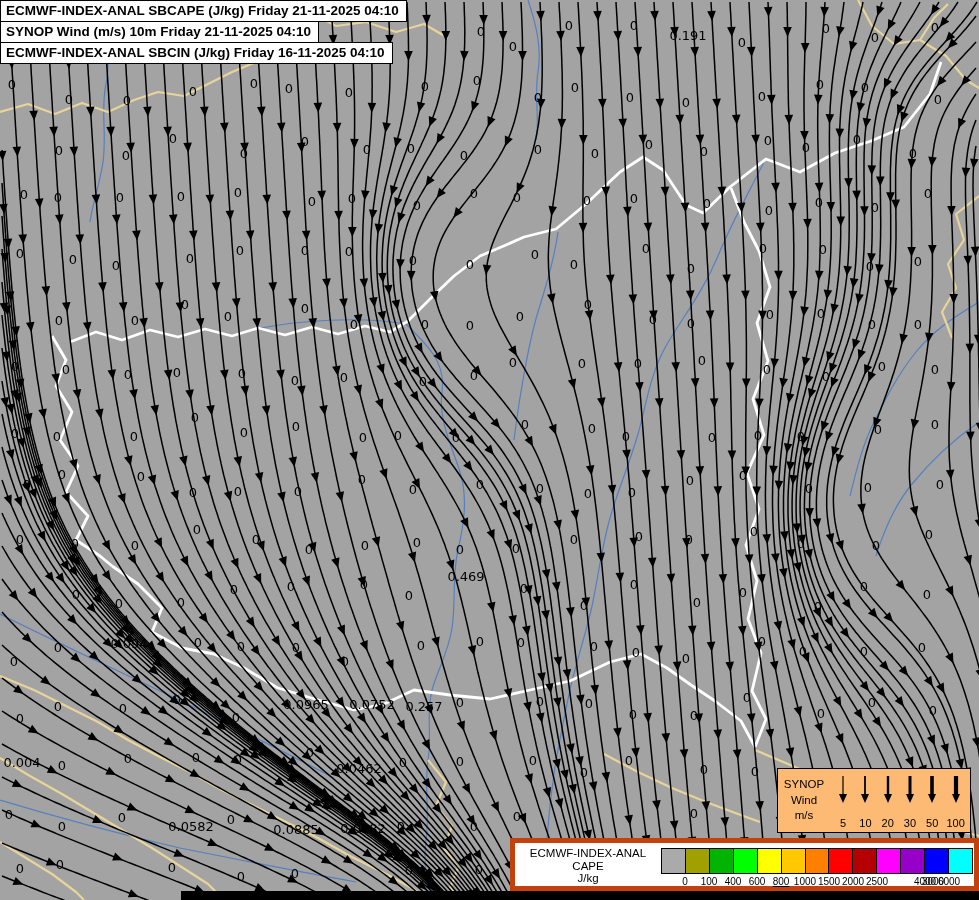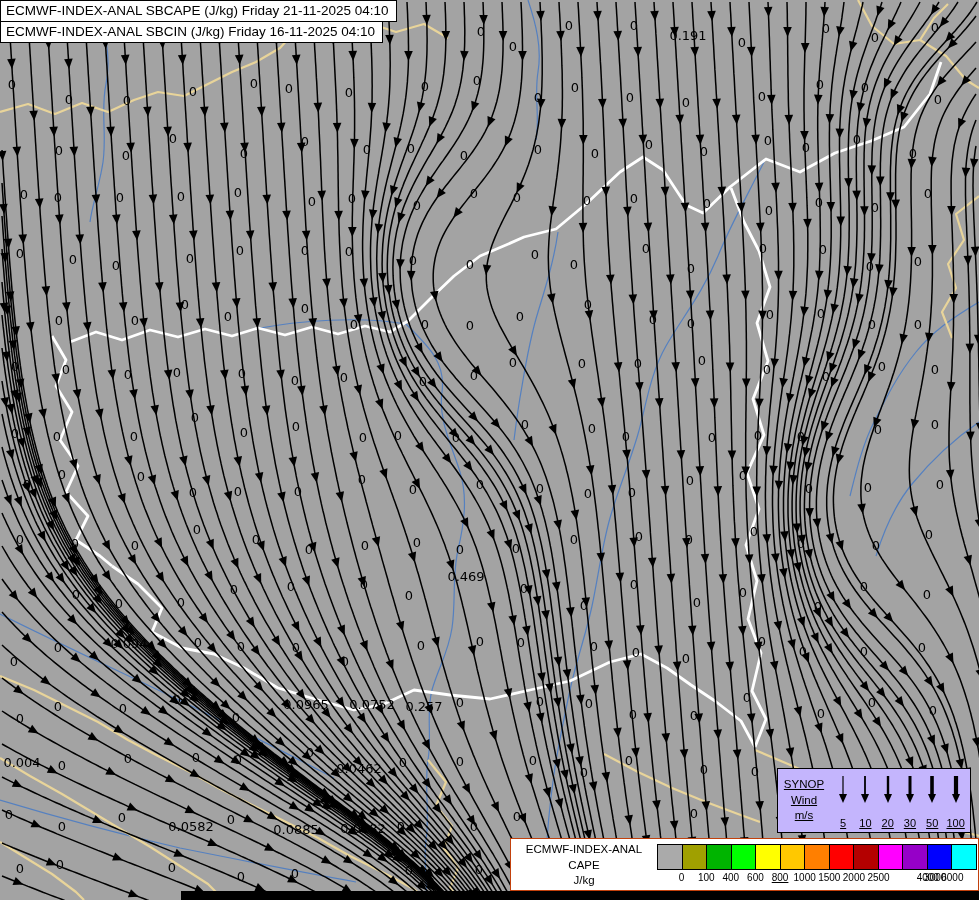--- a/index.html
+++ b/index.html
@@ -7,40 +7,40 @@
   .stage {
     position:relative; width:979px; height:900px; overflow:hidden;
     font-family:"Liberation Sans","DejaVu Sans",sans-serif;
     background:#a3a3a3;
   }
   #map { position:absolute; left:0; top:0; }
 
   .titlebox { position:absolute; top:0; left:0; z-index:5; }
   .tline {
     display:table; background:#ffffff; border:1px solid #000;
-    padding:2px 7px 3px 5px; font-size:13.5px; font-weight:normal;
+    padding:2px 7px 3px 5px; font-size:13.5px; font-weight:bold;
     color:#000; white-space:nowrap; margin-top:-1px;
   }
   .tline:first-child { margin-top:0; }
 
   .windlegend {
     position:absolute; right:8px; bottom:67px; width:194px; height:65px;
-    background:#c4b5fd; border:1px solid #000; display:flex; color:#000; z-index:5;text-decoration:underline;
+    background:#fdba74; border:1px solid #000; display:flex; color:#000; z-index:5;
   }
   .wl-left {
     width:52px; display:flex; flex-direction:column; justify-content:center;
     align-items:center; font-size:11.5px; line-height:1.35;
   }
   .wl-cols { flex:1; display:flex; justify-content:space-around; align-items:stretch; padding:5px 2px 3px; }
   .wl-col { display:flex; flex-direction:column; align-items:center; justify-content:space-between; }
   .wl-num { font-size:11px; }
 
   .capelegend {
     position:absolute; left:510px; right:0; bottom:9px; height:53px;
-    background:#fff; border:1px solid #c2410c; display:flex; color:#000; z-index:5;
+    background:#fff; border:5px solid #c2410c; display:flex; color:#000; z-index:5;
   }
   .cl-left {
     width:146px; display:flex; flex-direction:column; justify-content:space-between;
     padding:4px 4px 3px; font-size:11.5px; text-align:center; line-height:1.1;
   }
   .cl-right { flex:1; position:relative; padding:5px 1px 0 0; }
   .cl-cells { display:flex; height:26px; border:1px solid #000; border-right:none; }
   .cl-cell { flex:1; border-right:1px solid #000; }
   .cl-ticks { position:relative; height:16px; font-size:10px; }
   .cl-tick { position:absolute; top:2px; transform:translateX(-50%); white-space:nowrap; }
@@ -1183,20 +1183,21 @@
         <polygon points="980.5,529.0 974.7,519.9 983.1,518.5"></polygon>
         <polygon points="973.3,168.8 970.0,158.5 978.5,159.3"></polygon>
         <polygon points="975.6,256.8 970.8,247.0 979.4,246.6"></polygon>
         <polygon points="978.5,344.7 973.9,334.8 982.5,334.6"></polygon>
         <polygon points="980.5,432.7 975.8,422.9 984.4,422.6"></polygon>
       </g>
     </svg>
 
   <div class="titlebox">
     <div class="tline">ECMWF-INDEX-ANAL SBCAPE (J/kg) Friday 21-11-2025 04:10</div>
+    <div class="tline">SYNOP Wind (m/s) 10m Friday 21-11-2025 04:10</div>
     <div class="tline">ECMWF-INDEX-ANAL SBCIN (J/kg) Friday 16-11-2025 04:10</div>
   </div>
 
   <div class="windlegend">
     <div class="wl-left">
       <div>SYNOP</div>
       <div>Wind</div>
       <div>m/s</div>
     </div>
     <div class="wl-cols" id="wl-cols">

